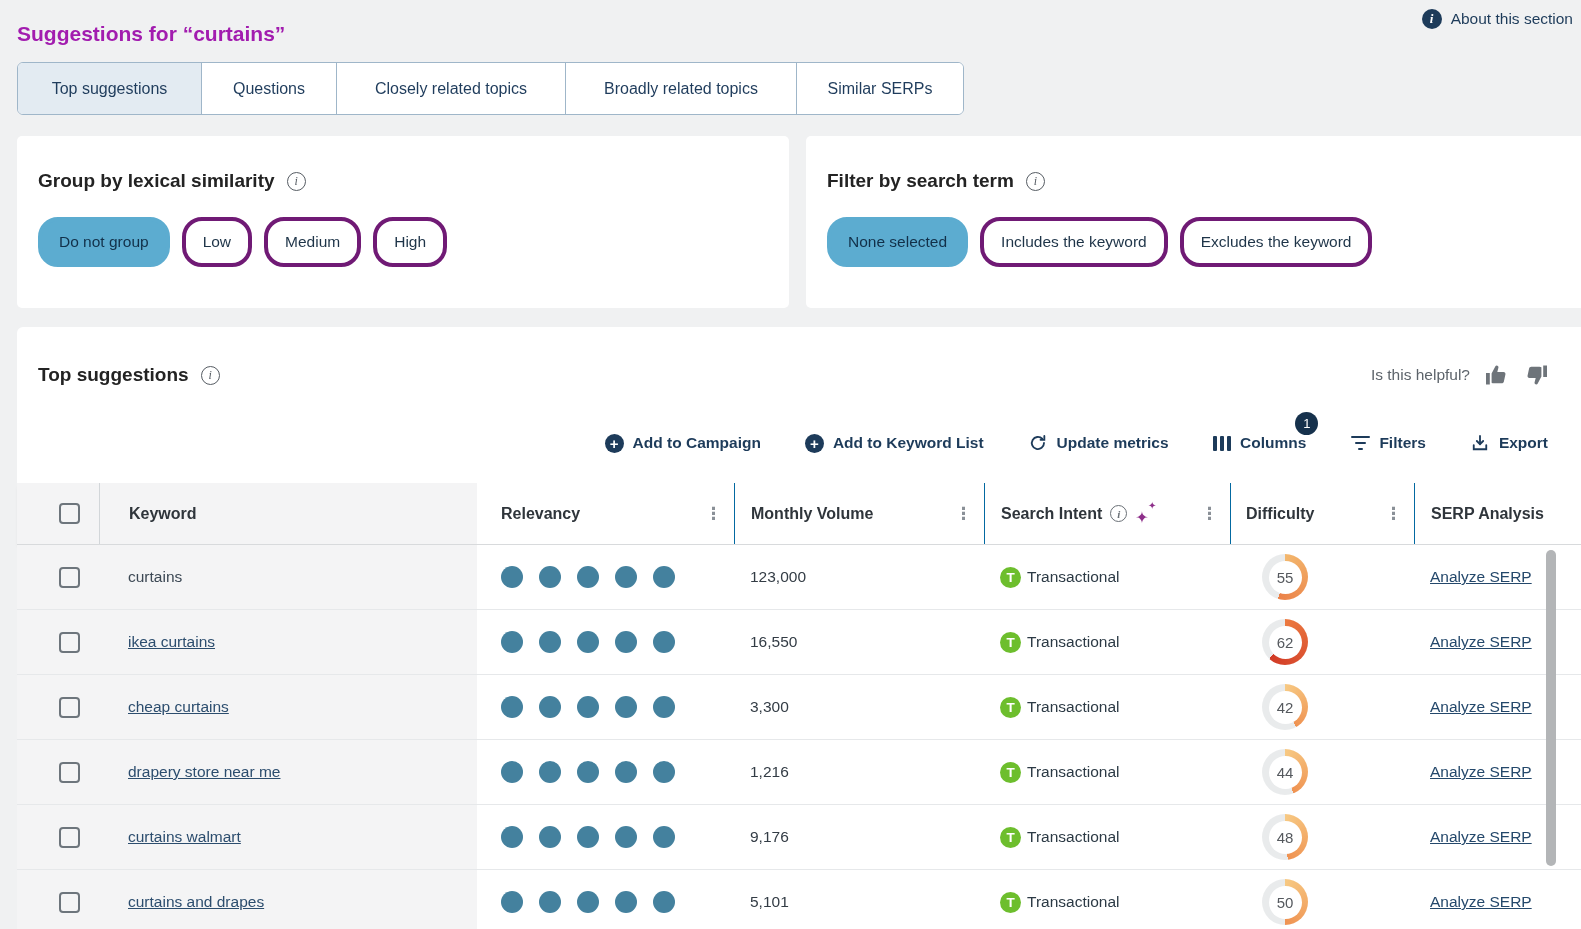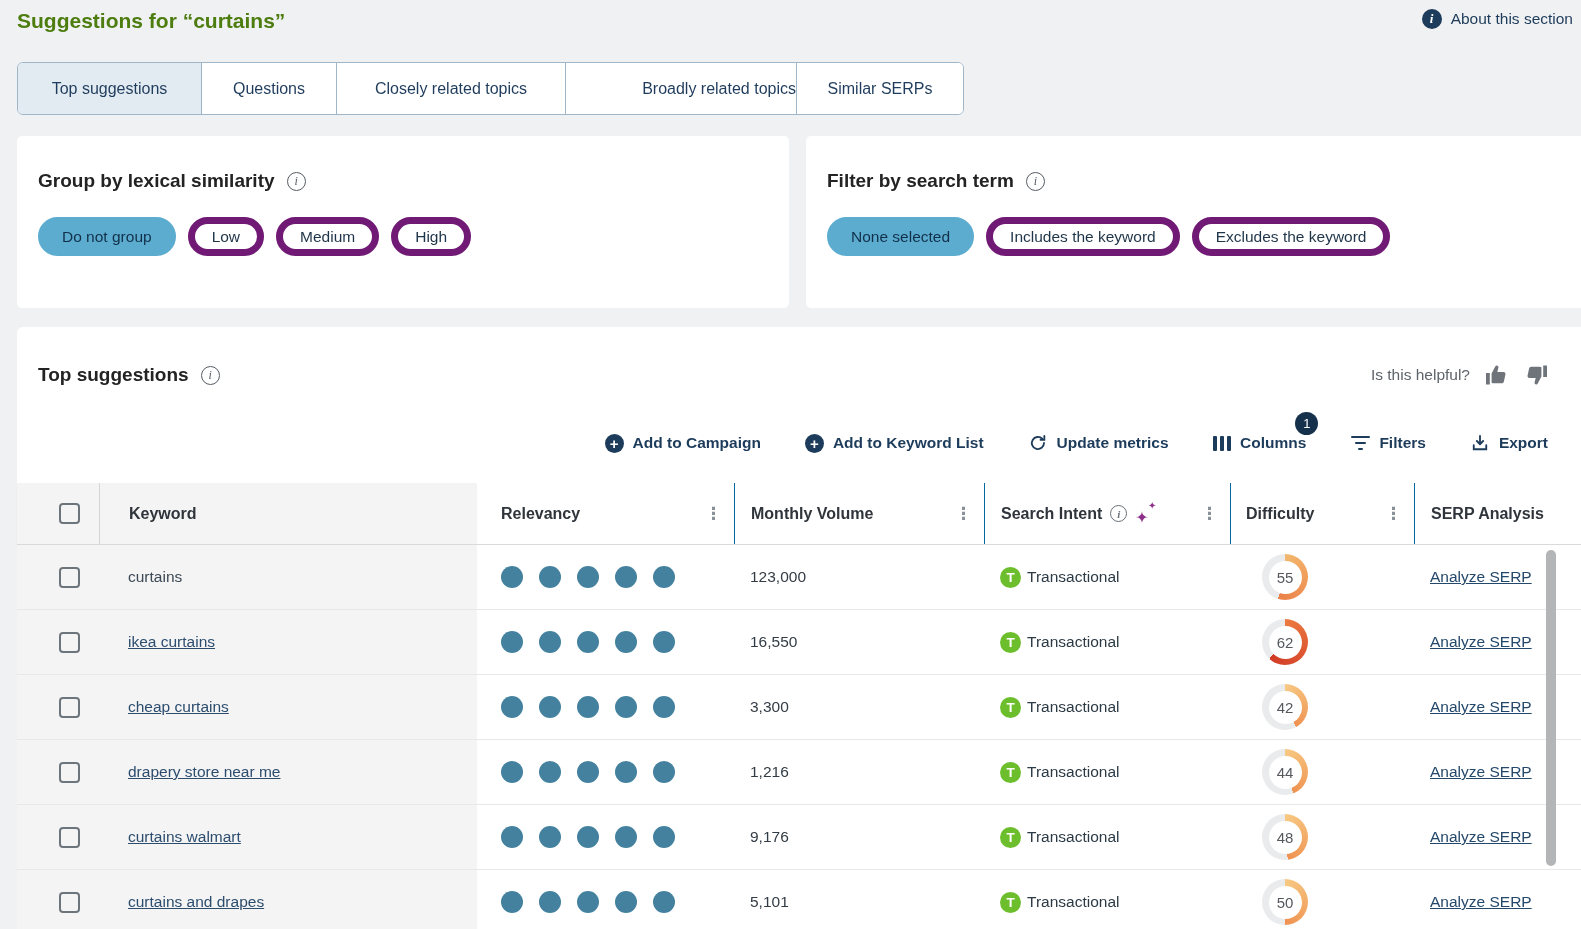--- a/index.html
+++ b/index.html
@@ -6,46 +6,46 @@
     --navy:#1d3b5a; --accent:#5cacd0; --dot:#44819e; --green:#6dbe2d;
     --link:#2c4d6e; --track:#e9ebec; --pageBg:#f0f1f2;
   }
   *{box-sizing:border-box; margin:0; padding:0;}
   html,body{width:1581px;height:929px;overflow:hidden;}
   body{
     position:relative; background:var(--pageBg);
     font-family:"Liberation Sans","DejaVu Sans",sans-serif; color:#222;
   }
   
-  .page-title{position:absolute;left:17px;top:9px;font-size:21px;font-weight:700;color:#4d7c0f;}
+  .page-title{position:absolute;left:17px;top:22px;font-size:21px;font-weight:700;color:#a21caf;}
   .about{position:absolute;right:8px;top:9px;display:flex;align-items:center;gap:9px;
          color:var(--navy);font-size:15.5px;cursor:pointer;}
   .info-filled{width:20px;height:20px;border-radius:50%;background:var(--navy);color:#fff;
       display:flex;align-items:center;justify-content:center;
       font-family:"Liberation Serif",serif;font-size:13px;font-weight:700;font-style:italic;}
   
   .tab-bar{position:absolute;left:17px;top:62px;height:53px;display:flex;background:#fff;
       border:1px solid #9fb6c9;border-radius:6px;overflow:hidden;}
   .tab{border:none;border-right:1px solid #9fb6c9;background:#fff;color:#1f3c5c;font-size:16px;
       font-family:inherit;cursor:pointer;}
   .tab:last-child{border-right:none;}
   .tab.active{background:#e3ebf2;}
-  .tw1{width:184px;} .tw2{width:135px;} .tw3{width:229px;} .tw4{width:231px;text-align:right;} .tw5{width:166px;}
+  .tw1{width:184px;} .tw2{width:135px;} .tw3{width:229px;} .tw4{width:231px;} .tw5{width:166px;}
   
   .panel{position:absolute;background:#fff;border-radius:5px;}
   .panel.group{left:17px;top:136px;width:772px;height:172px;}
   .panel.filter{left:806px;top:136px;right:0;height:172px;border-radius:5px 0 0 5px;}
   .panel-head{display:flex;align-items:center;gap:12px;margin:34px 0 0 21px;}
   .panel-head h2{font-size:19px;font-weight:700;color:#232323;}
   .info-outline{width:19px;height:19px;border-radius:50%;border:1.6px solid #565c63;color:#565c63;
       display:flex;align-items:center;justify-content:center;flex:0 0 auto;
       font-family:"Liberation Serif",serif;font-size:12px;font-style:italic;cursor:pointer;}
   .info-outline.small{width:17px;height:17px;font-size:11px;border-color:#6a7076;color:#6a7076;}
   .pill-row{display:flex;gap:12px;margin:25px 0 0 21px;}
-  .pill{height:39px;padding:0 17px;border-radius:20px;border:7px solid #701a75;background:#fff;
+  .pill{height:50px;padding:0 17px;border-radius:20px;border:4px solid #701a75;background:#fff;
       color:#1e3448;font-size:15.5px;font-family:inherit;cursor:pointer;white-space:nowrap;text-align:center;}
   .pill.selected{background:var(--accent);border-color:var(--accent);color:#123049;}
   
   .panel.main{left:17px;top:327px;right:0;height:612px;border-radius:6px 0 0 6px;}
   .results-head{position:absolute;top:37px;left:21px;}
   .helpful{position:absolute;top:36px;right:33px;display:flex;align-items:center;gap:15px;
       color:#5d646b;font-size:15.5px;}
   .thumb{width:24px;height:24px;fill:#6e747a;cursor:pointer;}
   .thumb.down{transform:rotate(180deg);}
   .toolbar{position:absolute;top:106px;right:33px;display:flex;align-items:center;gap:44px;

